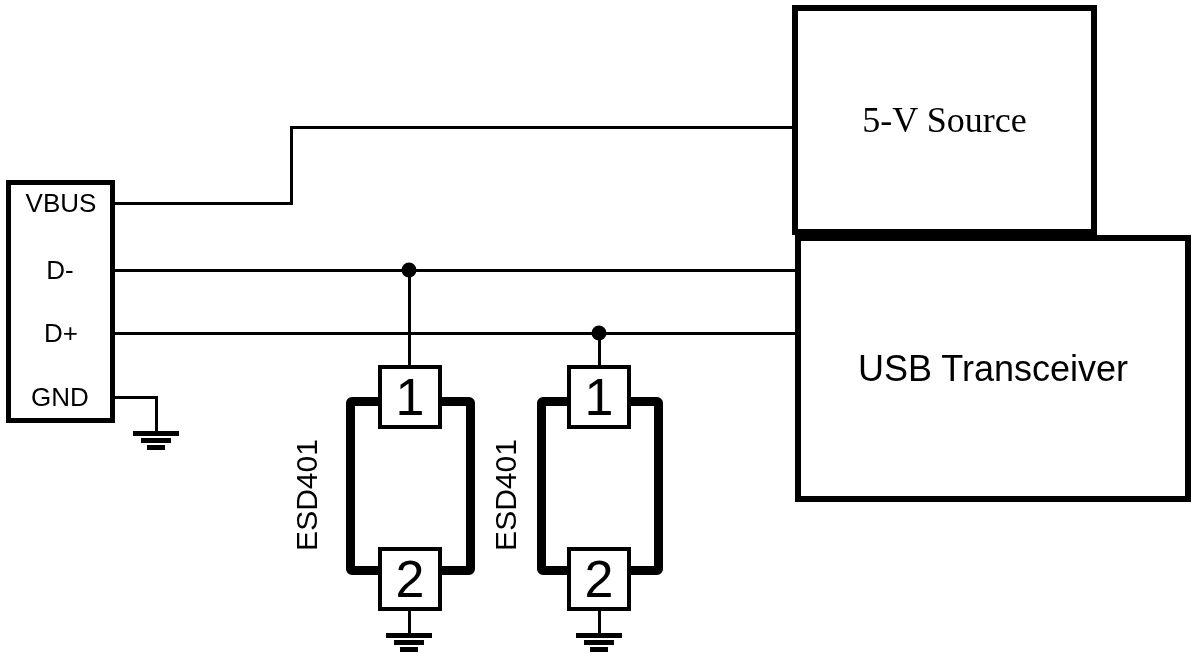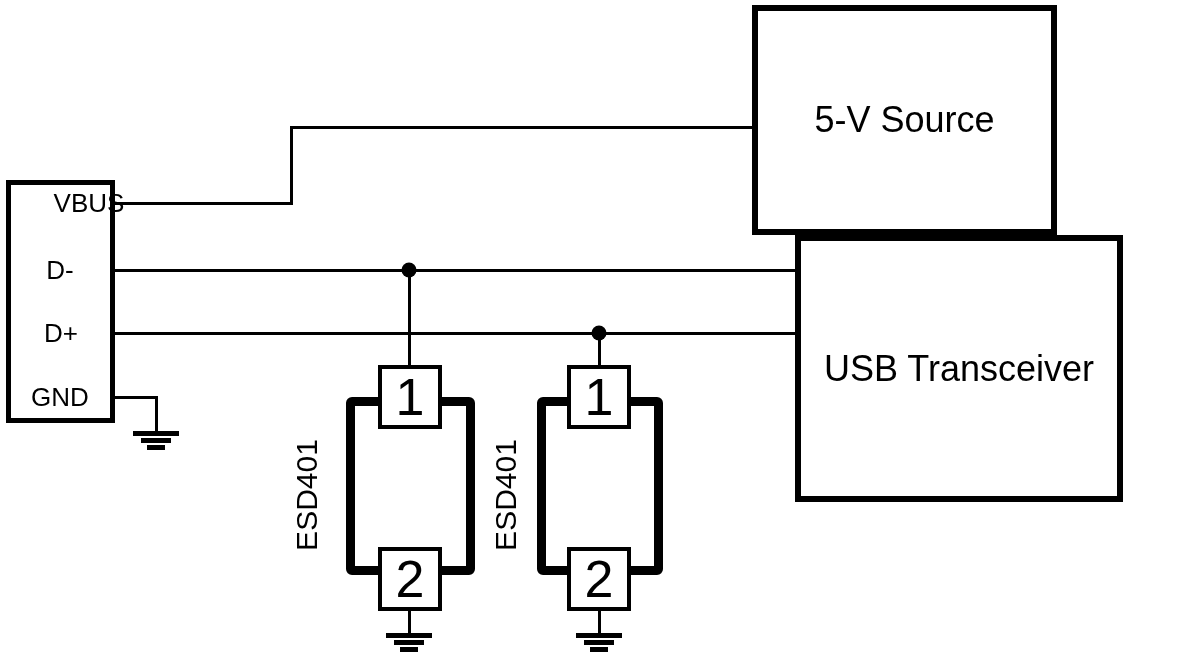--- a/index.html
+++ b/index.html
@@ -84,30 +84,30 @@
   <div class="wire-v" style="left:407.5px; top:269px; height:98px;"></div>
   <div class="wire-v" style="left:407.5px; top:609px; height:26px;"></div>
 
   <div class="wire-v" style="left:597.5px; top:332px; height:37px;"></div>
   <div class="wire-v" style="left:597.5px; top:609px; height:26px;"></div>
 
   <div class="dot" style="left:409px; top:270px;"></div>
   <div class="dot" style="left:599px; top:333px;"></div>
 
   <div class="connector-box" style="left:6px; top:180px; width:109px; height:243px;"></div>
-  <div class="pin-label" style="left:61px; top:203px;margin-left:28px;">VBUS</div>
+  <div class="pin-label" style="left:61px; top:203px;">VBUS</div>
   <div class="pin-label" style="left:60px; top:270px;">D-</div>
   <div class="pin-label" style="left:61px; top:333px;">D+</div>
   <div class="pin-label" style="left:60px; top:397px;text-align:center;">GND</div>
 
-  <div class="block" style="left:752px; top:5px; width:305px; height:230px;">
+  <div class="block" style="left:792px; top:5px; width:305px; height:230px;font-family:Liberation Serif, serif;">
     <span>5-V Source</span>
   </div>
 
-  <div class="block" style="left:795px; top:235px; width:328px; height:267px;">
+  <div class="block" style="left:795px; top:235px; width:396px; height:267px;">
     <span>USB Transceiver</span>
   </div>
 
   <div class="esd-body" style="left:346px; top:397px; width:129px; height:178px;"></div>
   <div class="pin-box" style="left:378px; top:365px;">
     <span>1</span>
   </div>
   <div class="pin-box" style="left:378px; top:547px;">
     <span>2</span>
   </div>

